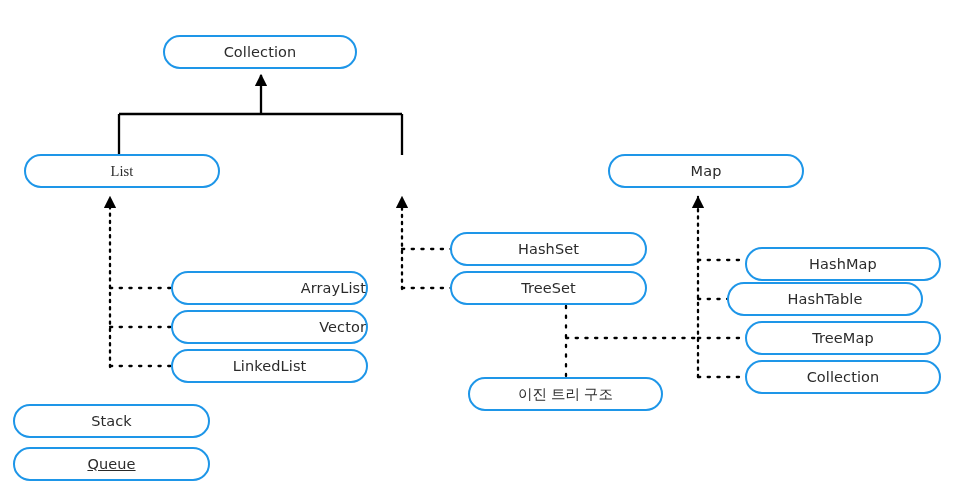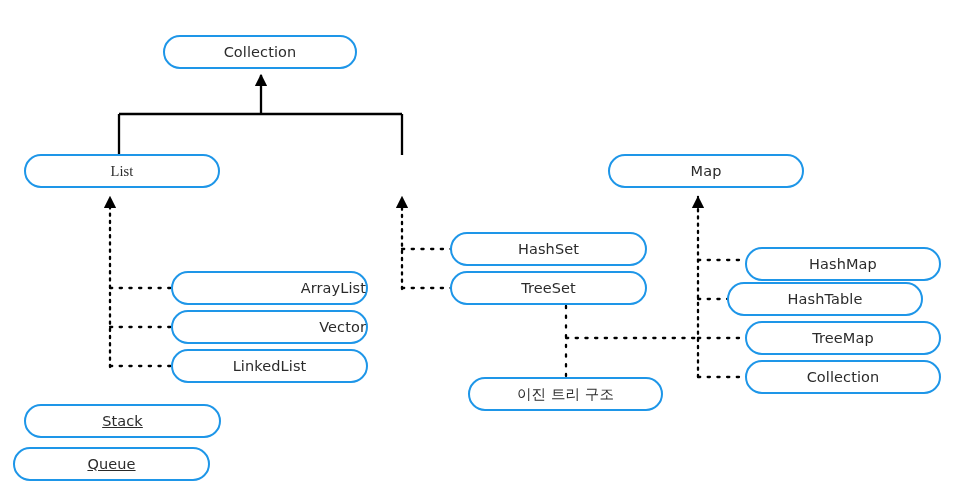--- a/index.html
+++ b/index.html
@@ -117,37 +117,37 @@
   </div>
 
   <div class="node" style="left:171px; top:301px; width:197px; height:34px;justify-content:flex-end;">
     <span>Vector</span>
   </div>
 
   <div class="node" style="left:171px; top:340px; width:197px; height:34px;">
     <span>LinkedList</span>
   </div>
 
-  <div class="node" style="left:24px; top:395px; width:197px; height:34px;text-decoration:underline;">
+  <div class="node" style="left:13px; top:395px; width:197px; height:34px;">
     <span>Stack</span>
   </div>
 
   <div class="node" style="left:13px; top:438px; width:197px; height:34px;text-decoration:underline;">
     <span>Queue</span>
   </div>
 
   <div class="node" style="left:450px; top:223px; width:197px; height:34px;">
     <span>HashSet</span>
   </div>
 
   <div class="node" style="left:450px; top:262px; width:197px; height:34px;">
     <span>TreeSet</span>
   </div>
 
-  <div class="node" style="left:468px; top:368px; width:195px; height:34px;">
+  <div class="node" style="left:468px; top:368px; width:195px; height:34px;font-family:Liberation Serif, serif;">
     <span>이진 트리 구조</span>
   </div>
 
   <div class="node" style="left:745px; top:238px; width:196px; height:34px;">
     <span>HashMap</span>
   </div>
 
   <div class="node" style="left:727px; top:273px; width:196px; height:34px;text-align:center;">
     <span>HashTable</span>
   </div>

